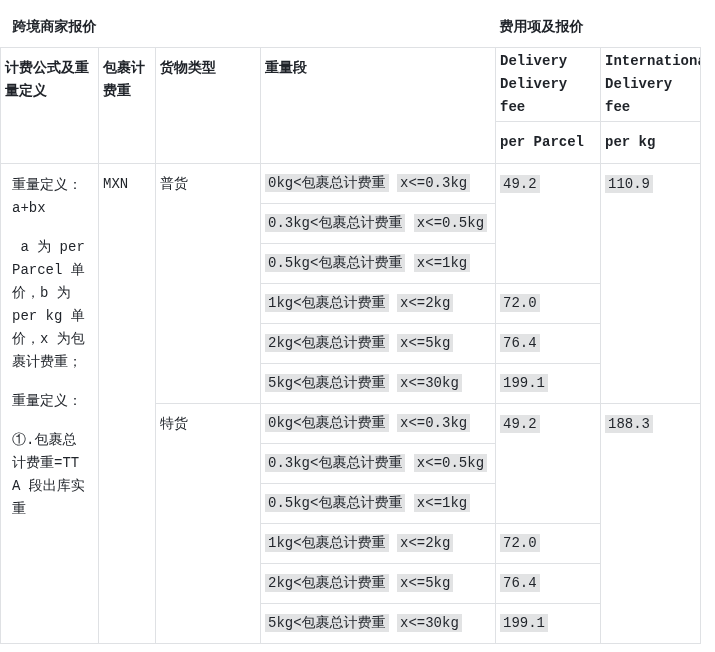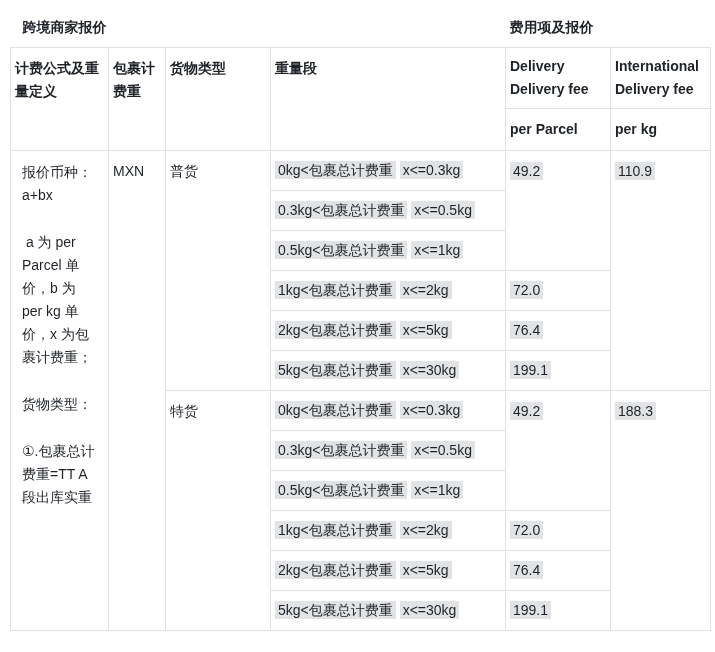--- a/index.html
+++ b/index.html
@@ -9,21 +9,21 @@
   }
   *{box-sizing:border-box;}
   html,body{margin:0;padding:0;}
   body{
     width:715px;height:652px;
     background:#ffffff;
     color:var(--text);
     font-family:"Liberation Sans","DejaVu Sans",sans-serif;
     font-size:14px;
   }
-  .page{padding:8px 5px 0 10px;}
+  .page{padding:8px 5px 0 0;font-family:Liberation Mono, monospace;}
   table{
     border-collapse:collapse;
     table-layout:fixed;
     width:700px;
   }
   td{
     border:1px solid var(--border);
     text-align:left;
     vertical-align:middle;
     padding:2px 4px;
@@ -54,21 +54,21 @@
     text-align:left;
     vertical-align:top;
     padding:10px 11px;
   }
   .formula p{
     margin:0;
     white-space:pre-wrap;
     word-break:break-word;
     line-height:23px;
   }
-  .formula p + p{margin-top:24px;}
+  .formula p + p{margin-top:16px;}
   .hl{
     background:var(--highlight);
     padding:1px 3px;
   }
 </style>
 </head>
 <body>
 
 <div class="page">
   <table>
@@ -95,23 +95,23 @@
       <td class="th">Delivery Delivery fee</td>
       <td class="th">International Delivery fee</td>
     </tr>
     <tr class="h2">
       <td class="th">per Parcel</td>
       <td class="th">per kg</td>
     </tr>
 
     <tr class="body">
       <td class="formula" rowspan="12">
-        <p>报价币种：a+bx</p>
+        <p>重量定义：a+bx</p>
         <p> a 为 per Parcel 单价，b 为 per kg 单价，x 为包裹计费重；</p>
-        <p>货物类型：</p>
+        <p>重量定义：</p>
         <p>①.包裹总计费重=TT A 段出库实重</p>
       </td>
       <td class="vtop" rowspan="12">MXN</td>
       <td class="vtop" rowspan="6">普货</td>
       <td><span class="hl">0kg&lt;包裹总计费重</span> <span class="hl">x&lt;=0.3kg</span></td>
       <td class="vtop" rowspan="3"><span class="hl">49.2</span></td>
       <td class="vtop" rowspan="6"><span class="hl">110.9</span></td>
     </tr>
     <tr class="body">
       <td><span class="hl">0.3kg&lt;包裹总计费重</span> <span class="hl">x&lt;=0.5kg</span></td>

